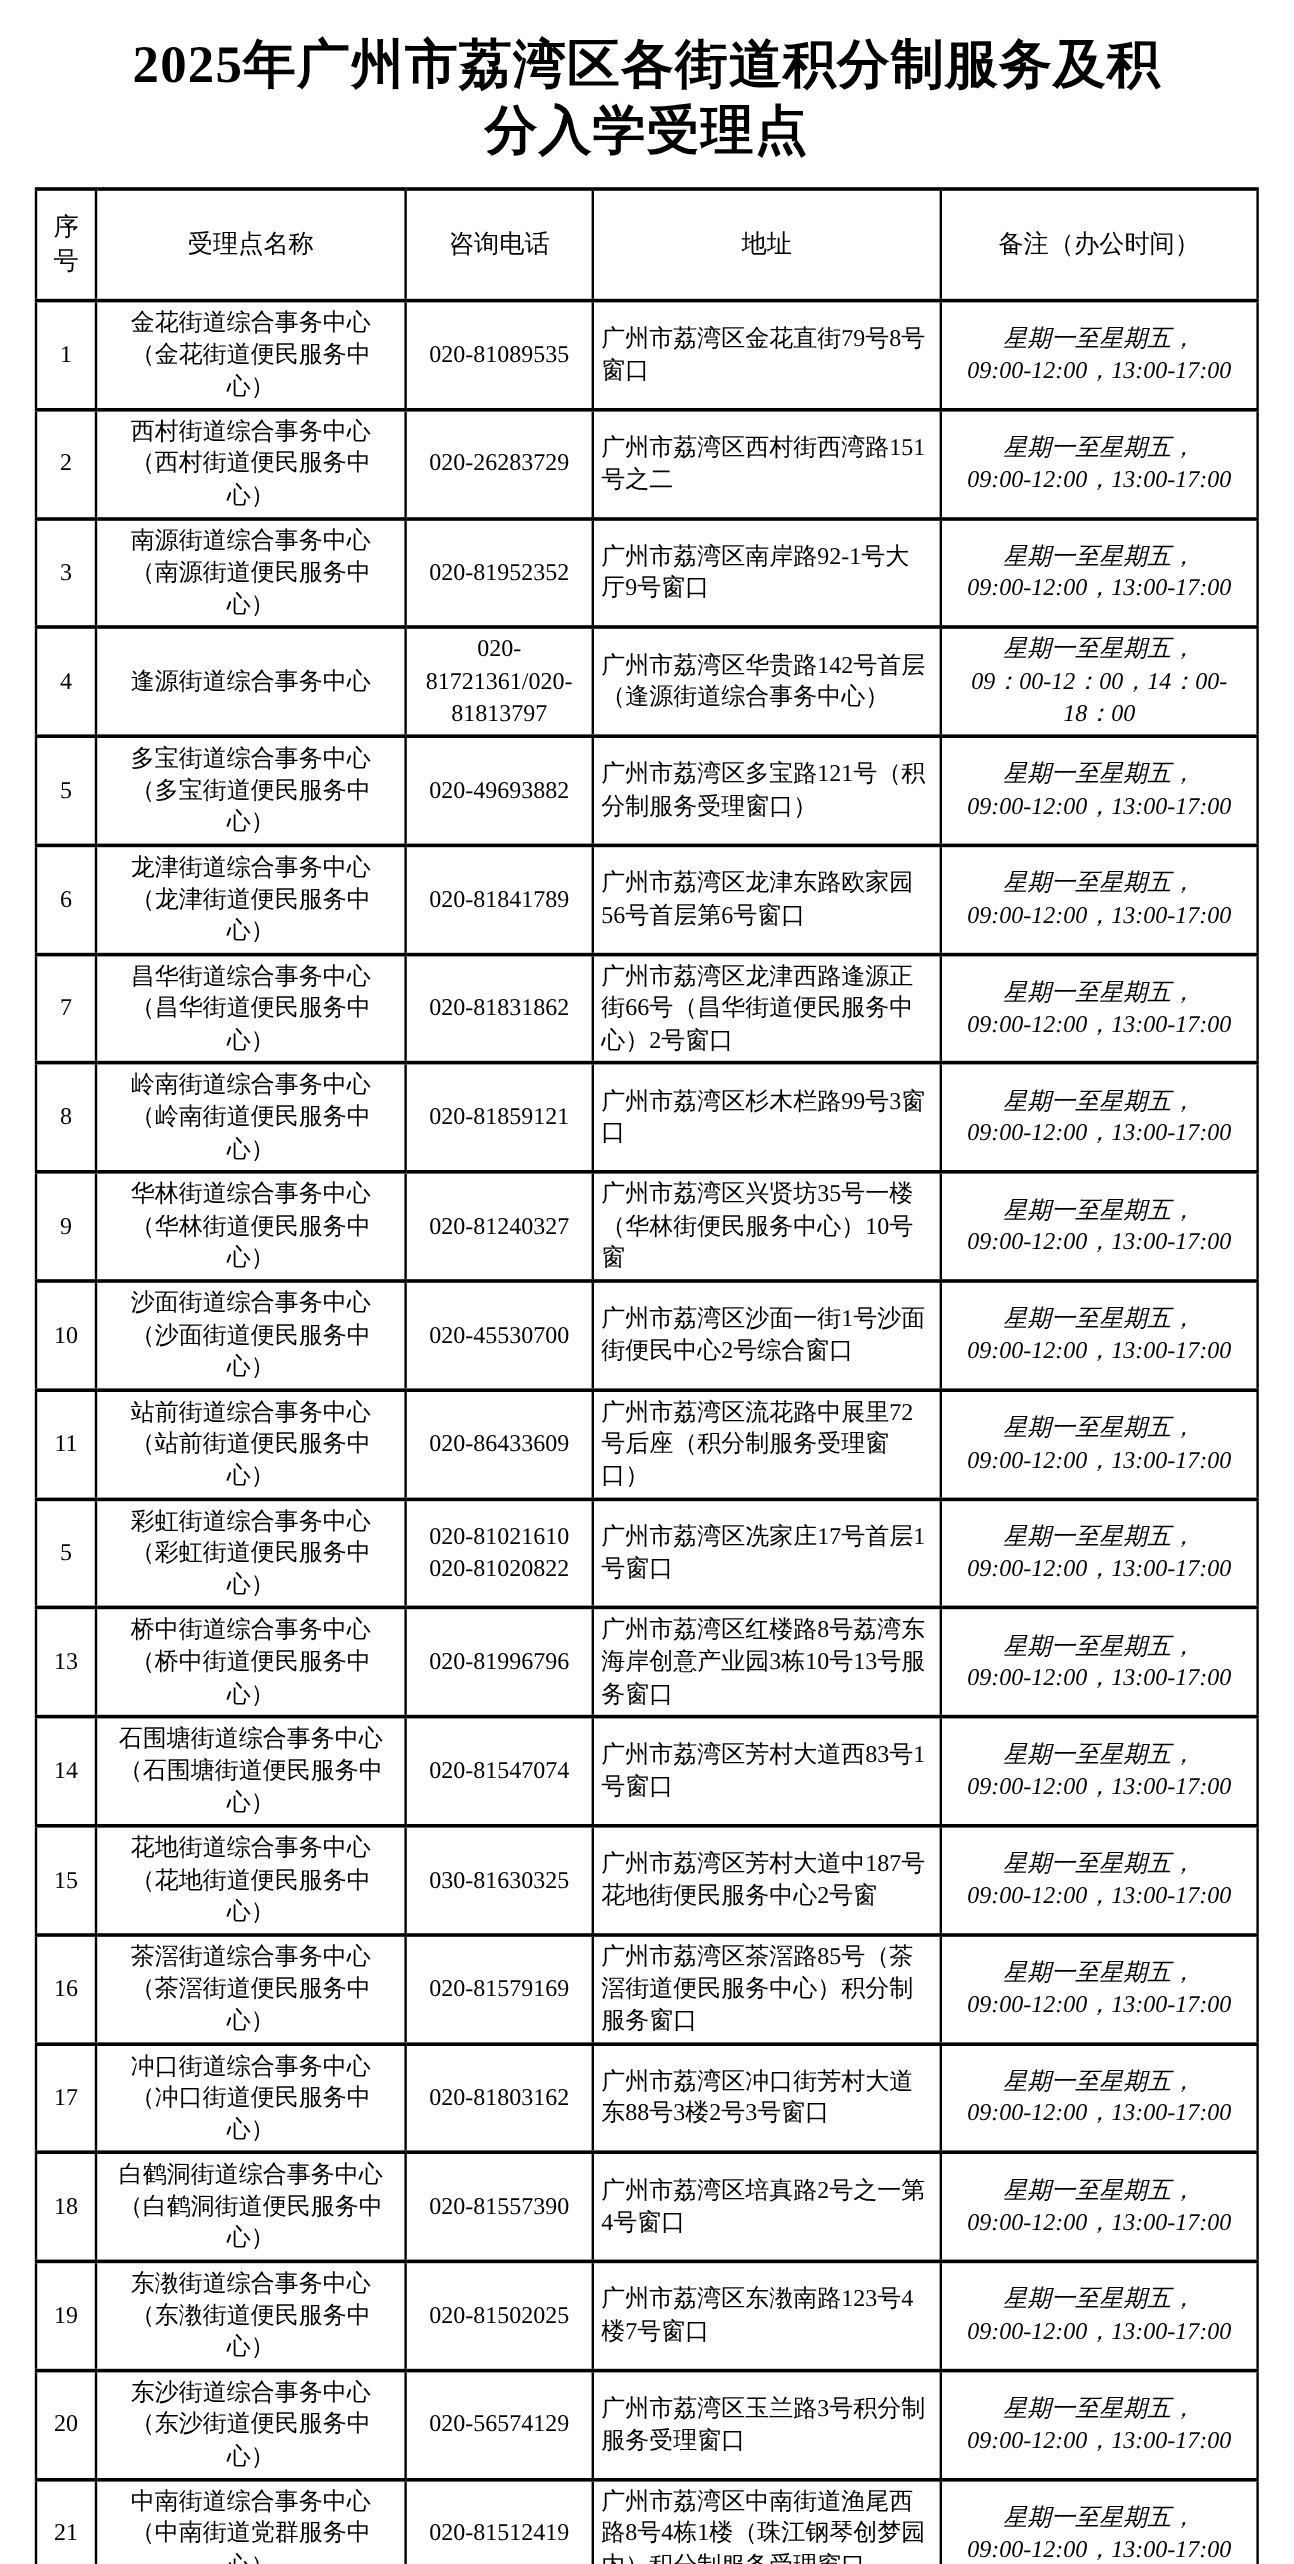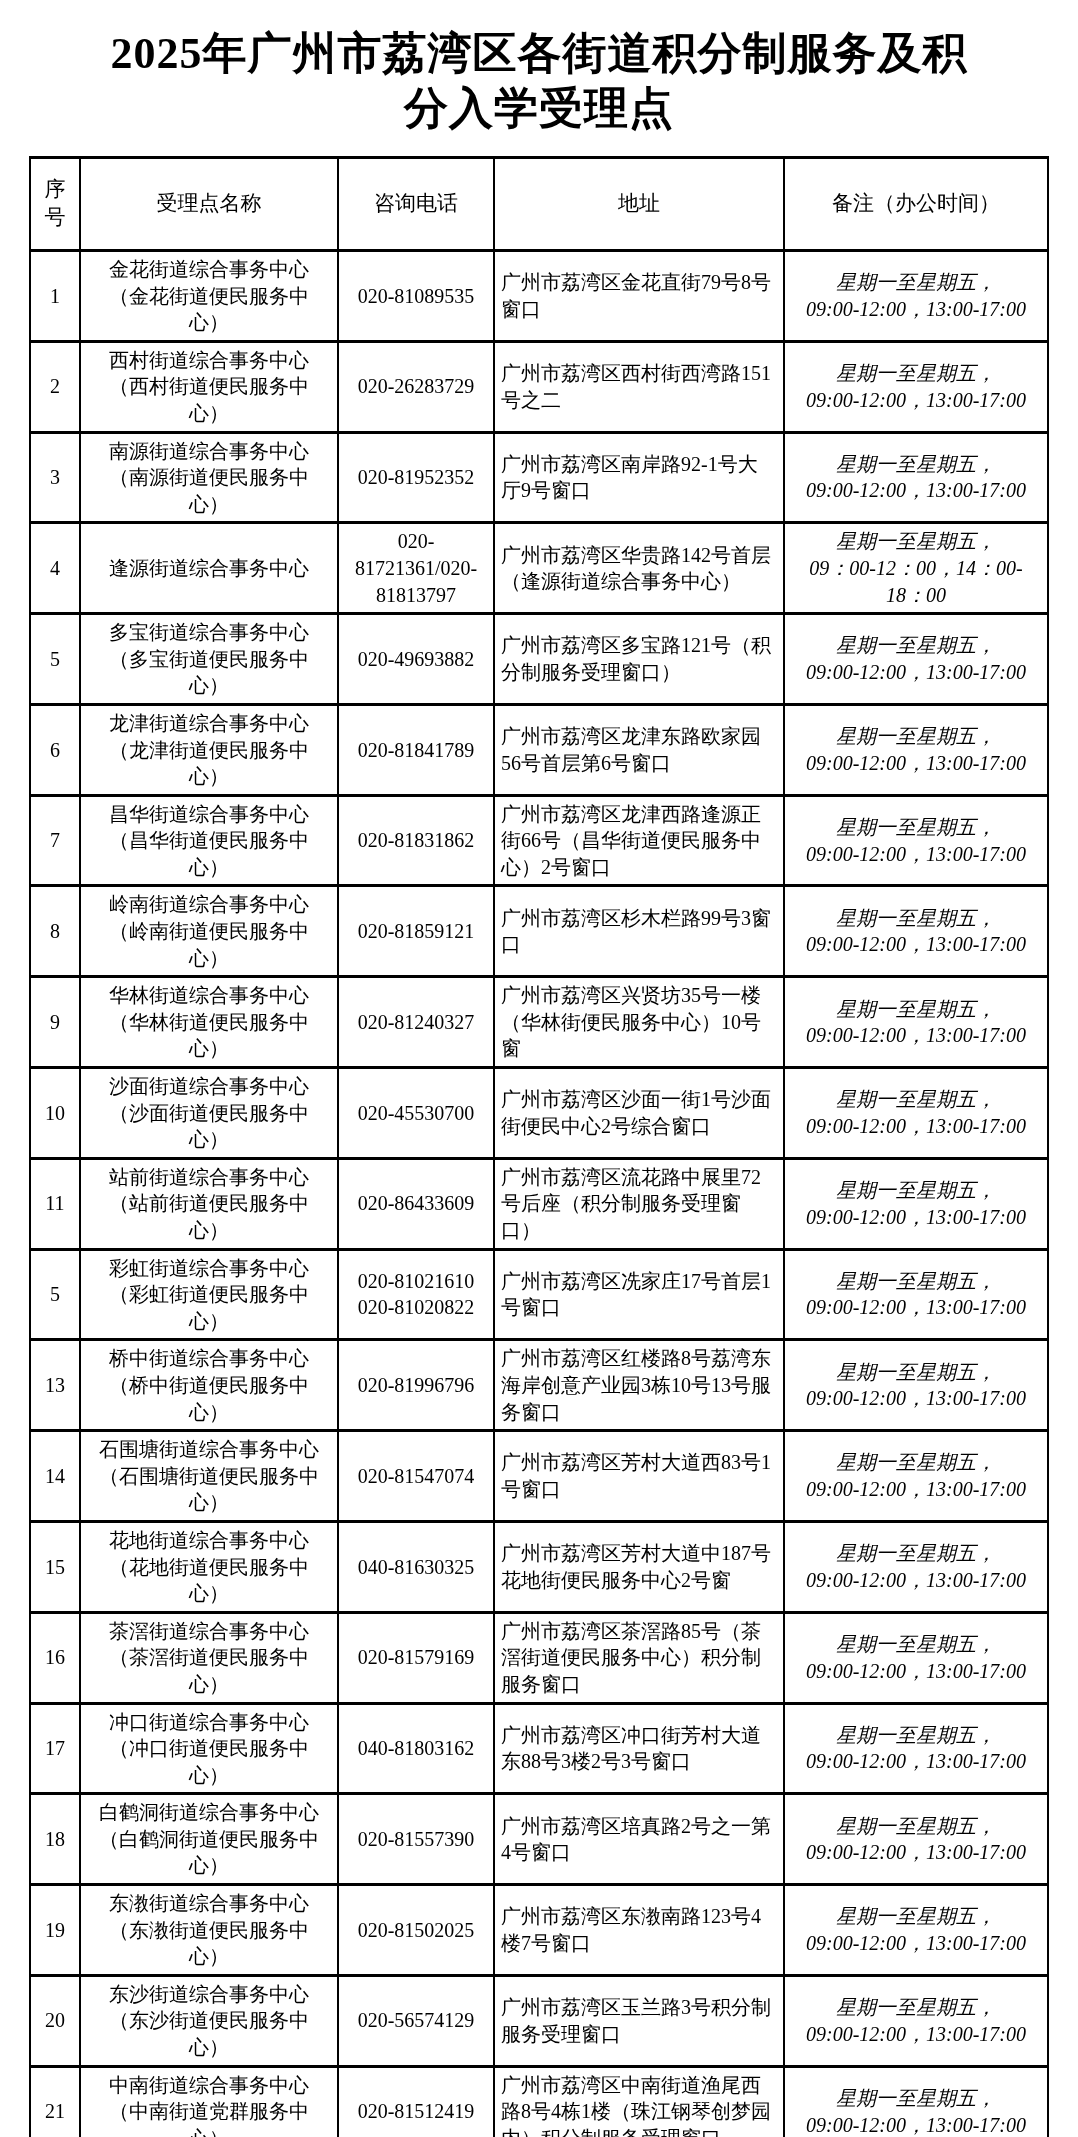--- a/index.html
+++ b/index.html
@@ -209,41 +209,41 @@
     <td class="c-phone">020-81547074</td>
     <td class="c-addr">广州市荔湾区芳村大道西83号1号窗口</td>
     <td class="c-hours">星期一至星期五，
 09:00-12:00，13:00-17:00</td>
   </tr>
 
   <tr>
     <td class="c-seq">15</td>
     <td class="c-name">花地街道综合事务中心
 （花地街道便民服务中心）</td>
-    <td class="c-phone">040-81630325</td>
+    <td class="c-phone">030-81630325</td>
     <td class="c-addr">广州市荔湾区芳村大道中187号花地街便民服务中心2号窗</td>
     <td class="c-hours">星期一至星期五，
 09:00-12:00，13:00-17:00</td>
   </tr>
 
   <tr>
     <td class="c-seq">16</td>
     <td class="c-name">茶滘街道综合事务中心
 （茶滘街道便民服务中心）</td>
     <td class="c-phone">020-81579169</td>
     <td class="c-addr">广州市荔湾区茶滘路85号（茶滘街道便民服务中心）积分制服务窗口</td>
     <td class="c-hours">星期一至星期五，
 09:00-12:00，13:00-17:00</td>
   </tr>
 
   <tr>
     <td class="c-seq">17</td>
     <td class="c-name">冲口街道综合事务中心
 （冲口街道便民服务中心）</td>
-    <td class="c-phone">040-81803162</td>
+    <td class="c-phone">020-81803162</td>
     <td class="c-addr">广州市荔湾区冲口街芳村大道东88号3楼2号3号窗口</td>
     <td class="c-hours">星期一至星期五，
 09:00-12:00，13:00-17:00</td>
   </tr>
 
   <tr>
     <td class="c-seq">18</td>
     <td class="c-name">白鹤洞街道综合事务中心
 （白鹤洞街道便民服务中心）</td>
     <td class="c-phone">020-81557390</td>

